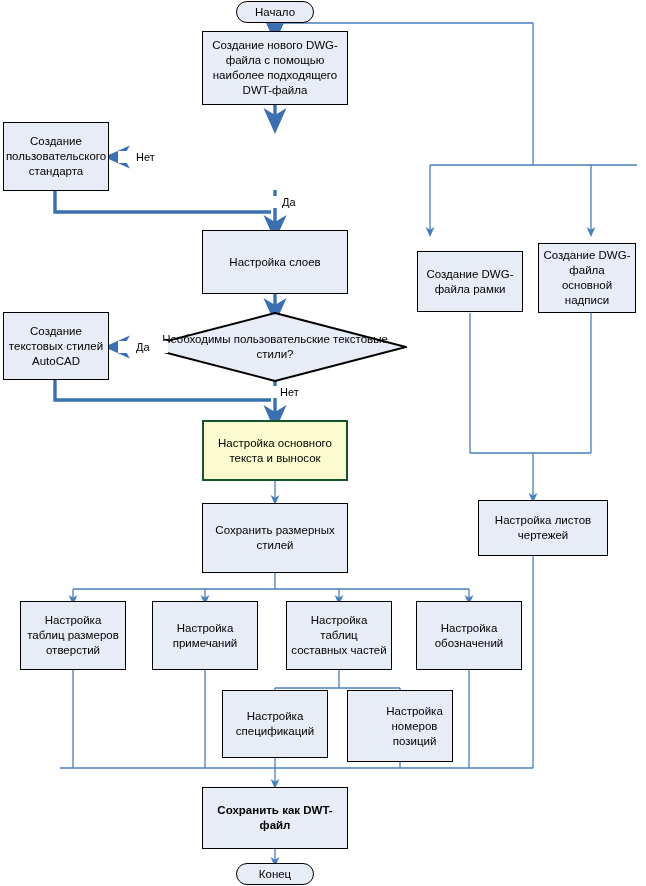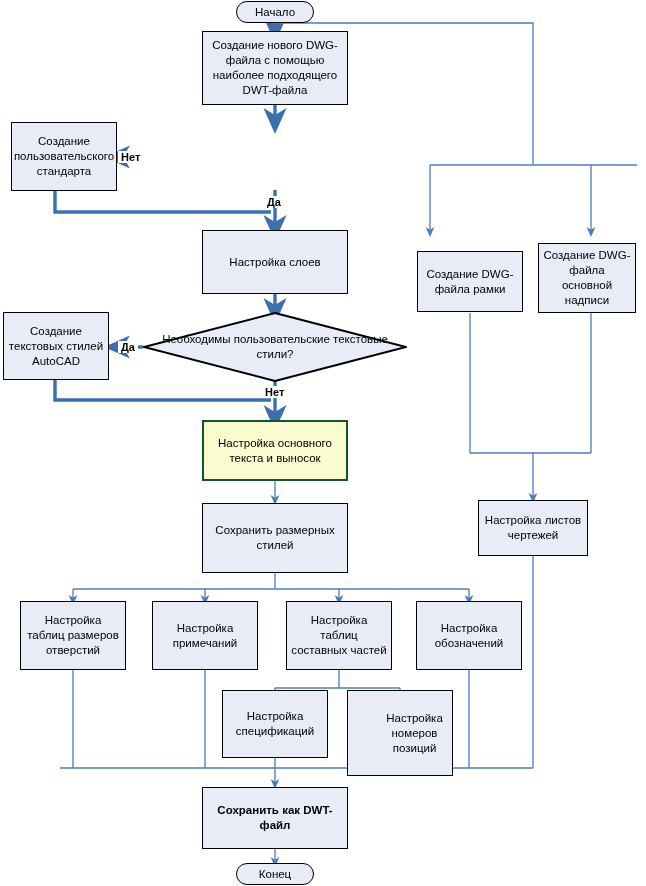--- a/index.html
+++ b/index.html
@@ -7,21 +7,21 @@
   #canvas{position:relative;width:646px;height:886px;background:#ffffff;overflow:hidden;}
   svg#wires{position:absolute;left:0;top:0;width:646px;height:886px;}
   .node{position:absolute;box-sizing:border-box;display:flex;align-items:center;justify-content:center;text-align:center;}
   .proc{background:#e8ecf7;border:1.6px solid #000000;font-size:11.5px;line-height:15px;color:#000;padding:2px 4px;}
   .proc.hl{background:#fbfbd0;border:2px solid #14532d;}
   .term{background:#e8ecf7;border:1.6px solid #000;border-radius:14px;font-size:11.5px;line-height:14px;color:#000;}
   .dia{position:absolute;}
   .dia svg{position:absolute;left:0;top:0;}
   .dia .dtext{position:absolute;left:0;top:0;width:100%;height:100%;display:flex;align-items:center;justify-content:center;
       text-align:center;font-size:11.5px;line-height:15px;color:#000;}
-  .edge-label{position:absolute;font-size:11px;color:#000;background:#ffffff;padding:0 3px;line-height:12px;white-space:nowrap;font-weight:bold;}
+  .edge-label{position:absolute;font-size:11px;color:#000;background:#ffffff;padding:0 18px;line-height:12px;white-space:nowrap;}
 </style>
 </head>
 <body>
 
 <div id="canvas">
 
   <svg id="wires" viewBox="0 0 646 886" xmlns="http://www.w3.org/2000/svg">
     <defs>
       <marker id="ah" markerWidth="9" markerHeight="9" refX="4.2" refY="4.2" orient="auto">
         <path d="M0.4,0.8 L8,4.2 L0.4,7.6 L2.4,4.2 Z" fill="#4a7ebb"></path>
@@ -107,21 +107,21 @@
   </div>
 
   <div class="node proc" style="left:202px;top:503px;width:146px;height:70px;">
     <span>Сохранить размерных стилей</span>
   </div>
 
   <div class="node proc" style="left:202px;top:787px;width:146px;height:62px;font-weight:bold;">
     <span>Сохранить как DWT-файл</span>
   </div>
 
-  <div class="node proc" style="left:3px;top:122px;width:106px;height:69px;margin-left:8px;">
+  <div class="node proc" style="left:3px;top:122px;width:106px;height:69px;">
     <span>Создание пользовательского стандарта</span>
   </div>
 
   <div class="node proc" style="left:3px;top:312px;width:106px;height:68px;">
     <span>Создание текстовых стилей AutoCAD</span>
   </div>
 
 
   <div class="dia" style="left:143px;top:312px;width:264px;height:70px;">
     <svg width="264" height="70" viewBox="0 0 264 70" xmlns="http://www.w3.org/2000/svg">
@@ -143,33 +143,33 @@
   </div>
 
   <div class="node proc" style="left:416px;top:601px;width:106px;height:69px;">
     <span>Настройка обозначений</span>
   </div>
 
   <div class="node proc" style="left:222px;top:690px;width:106px;height:68px;">
     <span>Настройка спецификаций</span>
   </div>
 
-  <div class="node proc" style="left:347px;top:690px;width:106px;height:86px;padding-left:33px;">
+  <div class="node proc" style="left:347px;top:690px;width:106px;height:72px;padding-left:33px;">
     <span>Настройка номеров позиций</span>
   </div>
 
   <div class="node proc" style="left:417px;top:243px;width:106px;height:61px;margin-top:8px;">
     <span>Создание DWG-файла рамки</span>
   </div>
 
   <div class="node proc" style="left:538px;top:243px;width:98px;height:70px;">
     <span>Создание DWG-файла основной надписи</span>
   </div>
 
-  <div class="node proc" style="left:478px;top:500px;width:110px;height:56px;">
+  <div class="node proc" style="left:478px;top:500px;width:130px;height:56px;">
     <span>Настройка листов чертежей</span>
   </div>
 
   <div class="edge-label" style="left:118px;top:151px;">Нет</div>
   <div class="edge-label" style="left:264px;top:196px;">Да</div>
   <div class="edge-label" style="left:118px;top:341px;">Да</div>
   <div class="edge-label" style="left:262px;top:386px;">Нет</div>
 
 </div>
 

